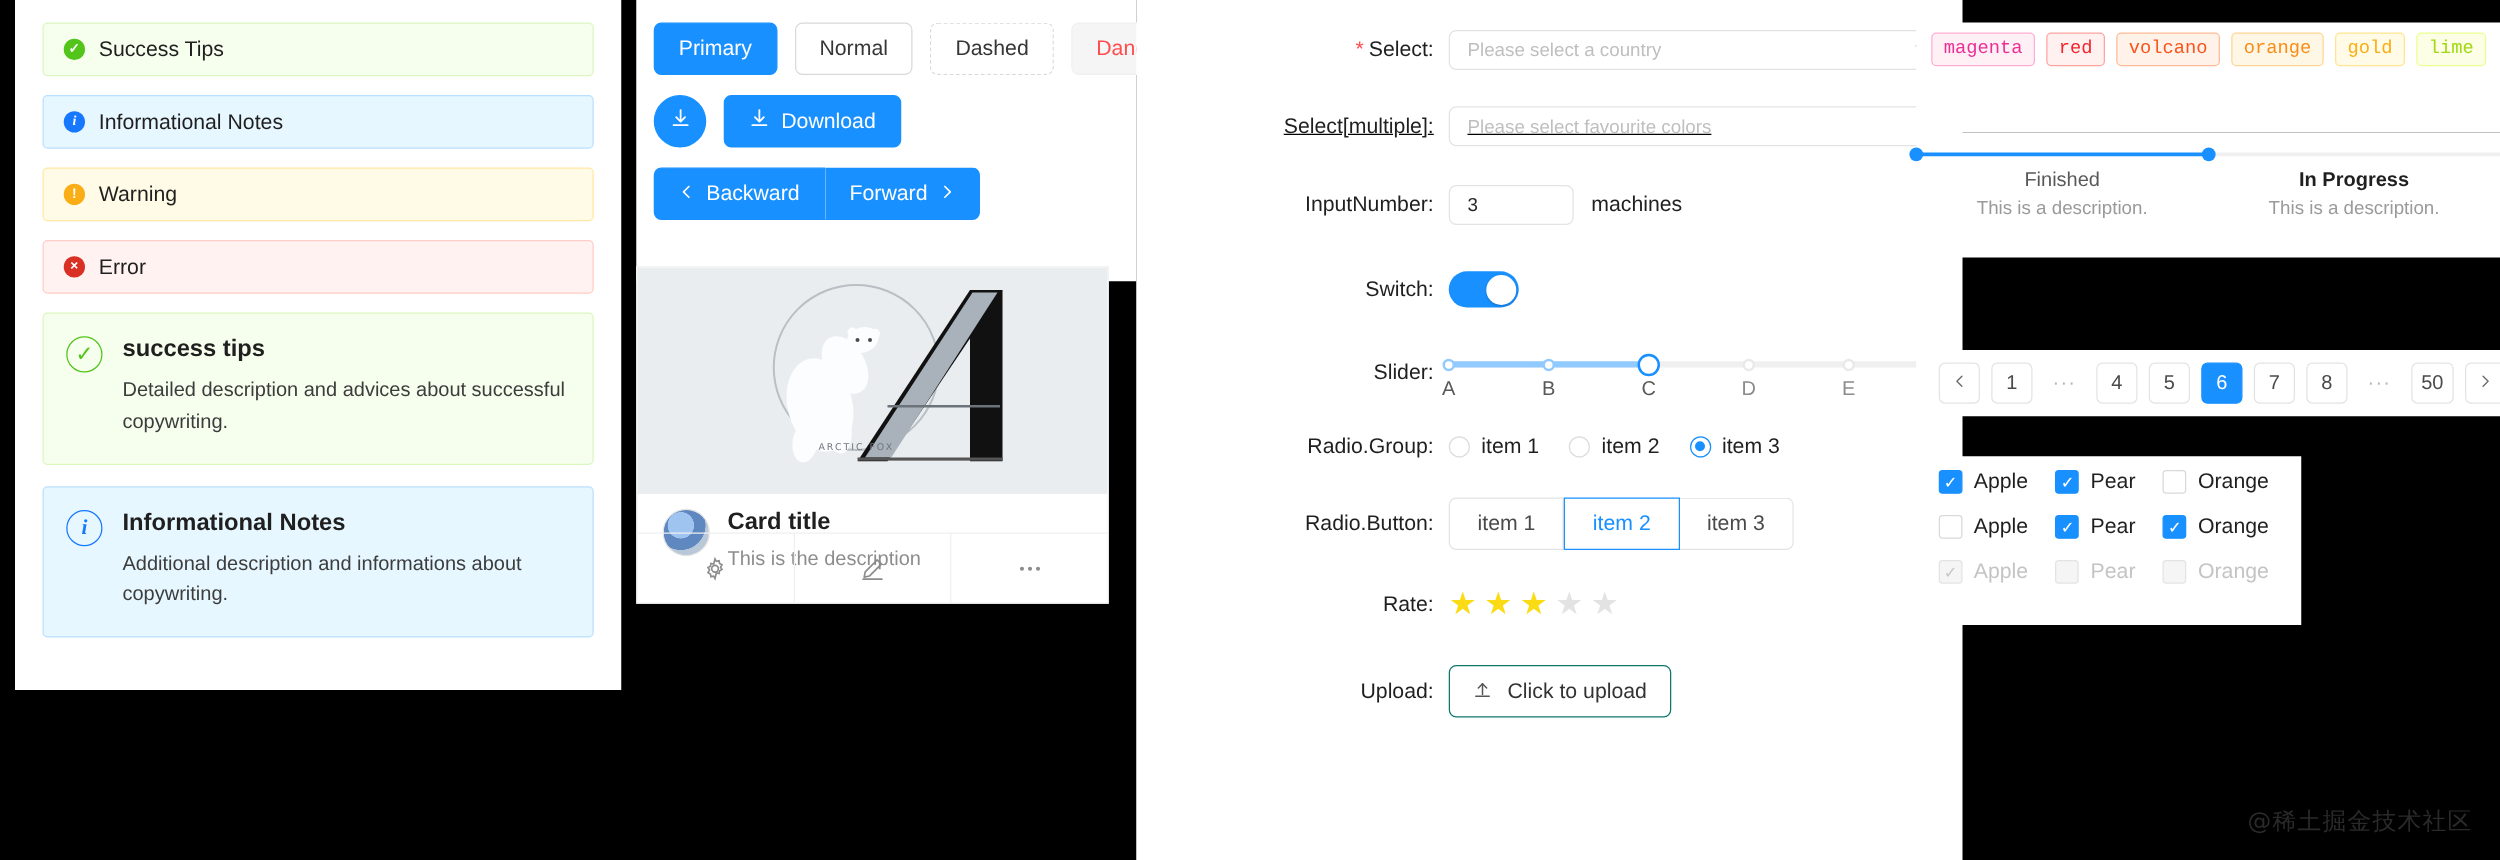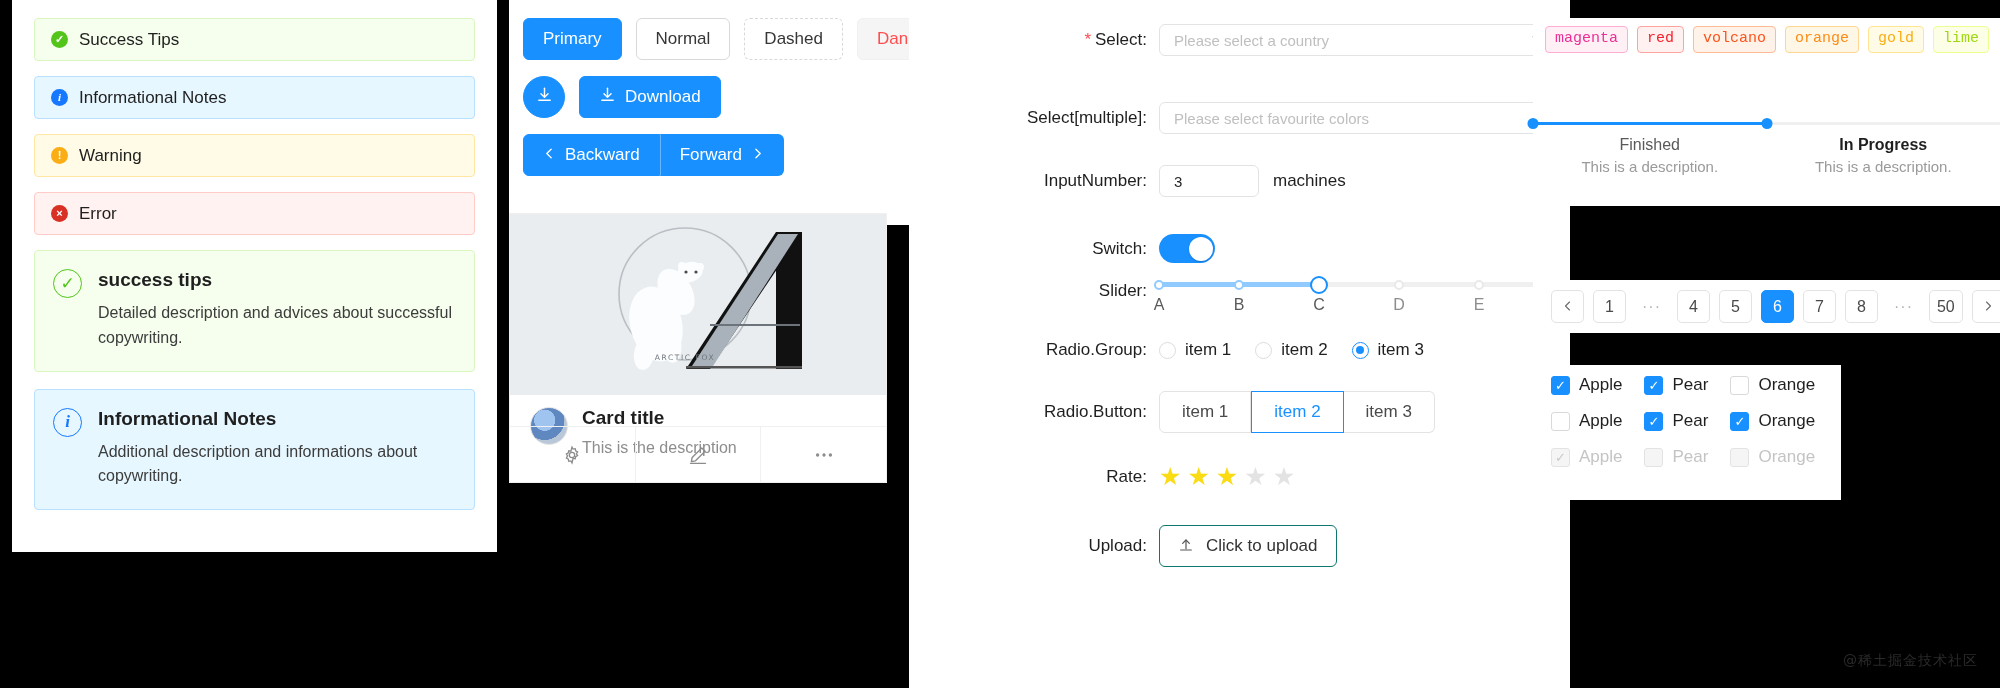--- a/index.html
+++ b/index.html
@@ -158,21 +158,21 @@
   .ck-row { display:flex; gap:0; margin-bottom:16px; }
   .ck-item { display:inline-flex; align-items:center; gap:9px; font-size:17px; color:#1f1f1f;
              margin-right:22px; cursor:pointer; }
   .ck { width:19px; height:19px; border-radius:3px; border:1px solid #d9d9d9; background:#fff;
         display:inline-flex; align-items:center; justify-content:center; flex:none;
         color:#fff; font-size:13px; line-height:1; }
   .ck.on { background:#1890ff; border-color:#1890ff; }
   .ck-item.dis { color:#c4c4c4; }
   .ck-item.dis .ck { background:#f5f5f5; border-color:#e3e3e3; color:#c9c9c9; }
 
-  .wmark { position:absolute; right:22px; bottom:18px; color:#2a2a2a; font-size:14px;
+  .wmark { position:absolute; right:22px; bottom:18px; color:#2a2a2a; font-size:19px;
            letter-spacing:1px; font-family:"DejaVu Sans", sans-serif; }
 </style>
 </head>
 <body>
 
 <div class="stage">
 
   <div class="panel" id="left-panel">
     <div id="alert-bars">
         <div class="alert-bar a-success">
@@ -337,21 +337,21 @@
           <span>Please select a country</span>
           <span>
             <svg width="15" height="15" viewBox="0 0 24 24" fill="none" stroke="#c4c4c4" stroke-width="2" stroke-linecap="round" stroke-linejoin="round">
                 <path d="M6 9l6 6 6-6"></path>
               </svg>
           </span>
         </div>
       </div>
     </div>
 
-    <div class="frow" style="margin-top:46px;">
+    <div class="frow" style="margin-top:29px;text-decoration:underline;">
       <div class="flabel">
         <span>Select[multiple]</span><span>:</span>
       </div>
       <div class="fctl">
         <div class="inp wide">
           <span>Please select favourite colors</span>
         </div>
       </div>
     </div>
 
@@ -371,21 +371,21 @@
       <div class="flabel">
         <span>Switch</span><span>:</span>
       </div>
       <div class="fctl">
         <div class="switch">
           <div class="knob"></div>
         </div>
       </div>
     </div>
 
-    <div class="frow" style="margin-top:16px; align-items:flex-start;">
+    <div class="frow" style="margin-top:40px; align-items:flex-start;">
       <div class="flabel" style="padding-top:2px;">
         <span>Slider</span><span>:</span>
       </div>
       <div class="fctl" style="display:block;">
         <div class="slider-wrap">
           <div class="srail">
             <div class="strack" id="slider-track" style="width: 40%;"></div>
             <div id="slider-dots">
                 <div class="sdot on" style="left: 0%;"></div>
                 <div class="sdot on" style="left: 20%;"></div>

